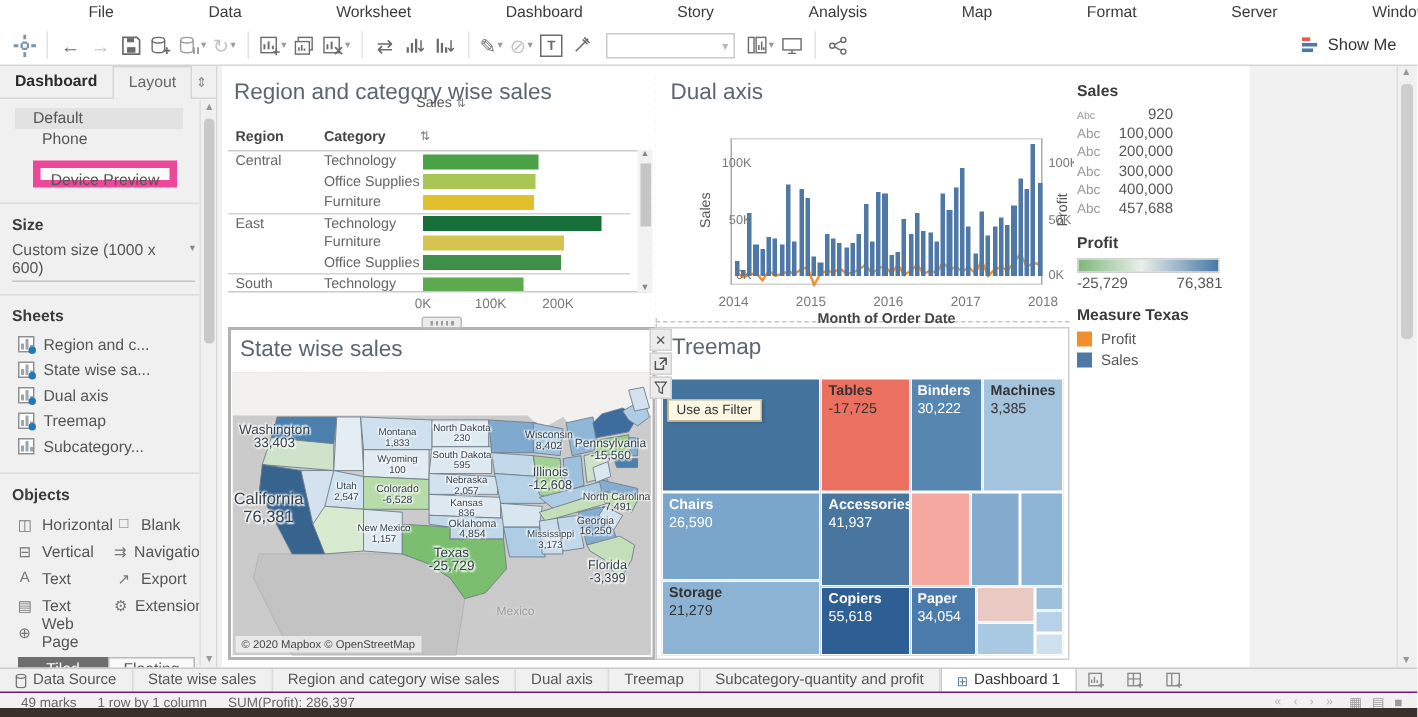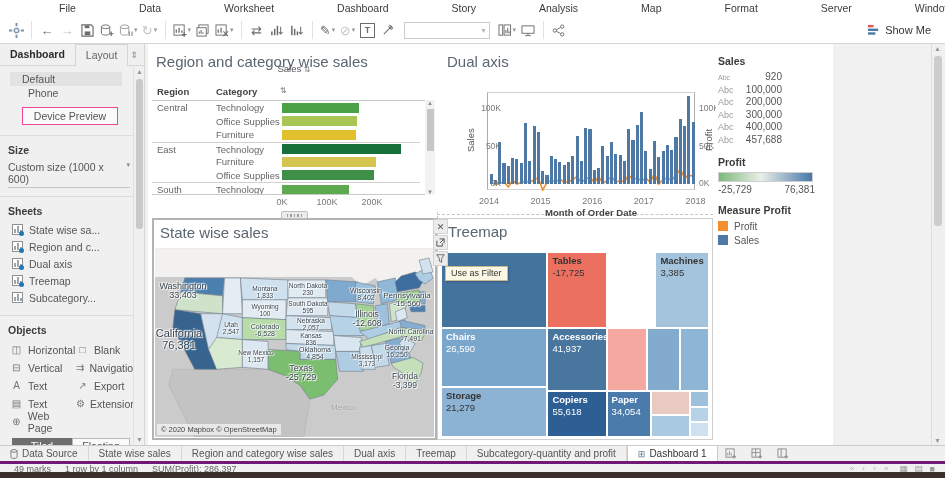--- a/index.html
+++ b/index.html
@@ -29,21 +29,21 @@
   .side-tab.inactive { border:1px solid #d5d5d5; border-bottom:none; color:#666; background:#f0f0f0; height:22px; }
   #pane-ctl { margin-left:auto; padding-right:6px; color:#8a8a8a; font-size:9px; }
   #sidebar-scroll { position:absolute; right:0; top:23px; width:11px; height:377px; background:#f0f0f0; border-left:1px solid #e0e0e0; }
   #sidebar-scroll .arr { position:absolute; left:1px; width:9px; text-align:center; font-size:7px; color:#999; }
   #sidebar-scroll .thumb { position:absolute; left:2px; top:12px; width:7px; height:150px; background:#c9c9c9; border-radius:3px; }
   .side-section { padding:6px 10px 4px 8px; }
   .side-divider { border-top:1px solid #dcdcdc; margin:4px 0 2px 0; }
   .side-header { font-weight:bold; color:#3b3b3b; margin-bottom:5px; }
   #device-default { background:#e2e2e2; padding:1px 0 1px 12px; margin-left:2px; width:112px; }
   #device-phone { padding:1px 0 1px 20px; }
-  #device-preview-btn { margin:7px 0 2px 14px; width:96px; height:18px; border:1px solid #ec4899; background:#fafafa; text-align:center; line-height:16px; color:#555; }
+  #device-preview-btn { margin:7px 0 2px 14px; width:96px; height:18px; border:5px solid #ec4899; background:#fafafa; text-align:center; line-height:16px; color:#555; }
   #size-select { color:#555; margin-top:2px; width:122px; border-bottom:1px solid #c4c4c4; padding-bottom:2px; display:flex; justify-content:space-between; }
   #size-select .caret { font-size:7px; color:#888; }
   .sheet-item { display:flex; align-items:center; gap:6px; height:15px; margin:2px 0 2px 4px; }
   .sheet-ico { position:relative; width:11px; height:11px; border:1px solid #8f8f8f; background:#fff; flex:0 0 11px; }
   .sheet-ico i { position:absolute; left:1px; bottom:1px; width:2px; background:#9aa7b0; }
   .sheet-ico .dot { position:absolute; right:-2px; bottom:-2px; width:5px; height:5px; border-radius:50%; background:#2277b5; }
   #objects-grid { display:grid; grid-template-columns:66px 60px; grid-auto-rows:17px; row-gap:1px; margin-left:2px; }
   .obj-item { display:flex; align-items:center; gap:5px; color:#555; }
   .obj-ico { width:13px; text-align:center; color:#777; font-size:10px; }
   #tile-float { display:flex; margin:8px 0 0 4px; }
@@ -133,21 +133,21 @@
   #filter-tooltip { position:absolute; left:300px; top:222px; height:15px; background:#fbf7e4; border:1px solid #c6ba8e; font-size:9px; color:#333; line-height:13px; padding:0 5px; box-shadow:1px 1px 2px rgba(0,0,0,.2); }
 
   
   #sheettabs { position:absolute; left:0; top:445px; width:945px; height:16px; background:#f0f0f0; border-top:1px solid #cbcbcb; display:flex; align-items:stretch; font-size:10px; color:#555; }
   .stab { display:flex; align-items:center; gap:4px; padding:0 10px; border-right:1px solid #d8d8d8; white-space:nowrap; }
   .stab.active { background:#fff; border-right:1px solid #c9c9c9; border-left:1px solid #c9c9c9; color:#333; }
   .stab .ico { color:#5f7f9a; font-size:9px; }
   .newbtn { display:flex; align-items:center; padding:0 7px; color:#8a8a8a; font-size:10px; }
 
   
-  #statusbar { position:absolute; left:0; top:461px; width:945px; height:12px; background:#f1f1f1; border-top:3px solid #701a75; display:flex; align-items:center; font-size:9px; color:#666; }
+  #statusbar { position:absolute; left:0; top:461px; width:945px; height:12px; background:#f1f1f1; border-top:1px solid #701a75; display:flex; align-items:center; font-size:9px; color:#666; }
   #statusbar .sb { margin-left:14px; }
   #sb-right { margin-left:auto; display:flex; align-items:center; gap:8px; padding-right:8px; color:#b5b5b5; }
   #sb-right .pager { letter-spacing:3px; font-size:8px; }
   #sb-right .views { color:#9a9a9a; font-size:9px; letter-spacing:2px; }
   #bottomstrip { position:absolute; left:0; top:472px; width:945px; height:6px; background:#3a2f2d; }
 </style>
 </head>
 <body>
 
 <div id="app">
@@ -306,30 +306,30 @@
     <div class="side-section">
       <div class="side-header">Sheets</div>
       <div id="sheets-list">
           <div class="sheet-item">
             <span class="sheet-ico">
               <i style="left: 1px; height: 4px;"></i>
               <i style="left: 4px; height: 7px;"></i>
               <i style="left: 7px; height: 3px;"></i>
               <span class="dot"></span>
             </span>
-            <span>State wise sa...</span>
+            <span>Region and c...</span>
           </div>
           <div class="sheet-item">
             <span class="sheet-ico">
               <i style="left: 1px; height: 4px;"></i>
               <i style="left: 4px; height: 7px;"></i>
               <i style="left: 7px; height: 3px;"></i>
               <span class="dot"></span>
             </span>
-            <span>Region and c...</span>
+            <span>State wise sa...</span>
           </div>
           <div class="sheet-item">
             <span class="sheet-ico">
               <i style="left: 1px; height: 4px;"></i>
               <i style="left: 4px; height: 7px;"></i>
               <i style="left: 7px; height: 3px;"></i>
               <span class="dot"></span>
             </span>
             <span>Dual axis</span>
           </div>
@@ -573,21 +573,21 @@
             <span class="abc">Abc</span>
             <span class="val">457,688</span>
           </div>
         </div>
       <div class="leg-header" style="margin:10px 0 0 2px">Profit</div>
       <div id="profit-gradient" style="margin-left: 2px; background: linear-gradient(90deg, rgb(125, 184, 122) 0%, rgb(233, 239, 233) 45%, rgb(72, 120, 168) 100%);"></div>
       <div id="profit-minmax" style="margin-left:2px">
         <span>-25,729</span>
         <span>76,381</span>
       </div>
-      <div class="leg-header" style="margin:9px 0 3px 2px">Measure Profit</div>
+      <div class="leg-header" style="margin:9px 0 3px 2px">Measure Texas</div>
       <div id="measure-rows" style="margin-left:2px">
           <div class="measure-row">
             <span class="sw" style="background: rgb(242, 142, 43);"></span>
             <span>Profit</span>
           </div>
           <div class="measure-row">
             <span class="sw" style="background: rgb(78, 121, 167);"></span>
             <span>Sales</span>
           </div>
         </div>
@@ -737,20 +737,24 @@
     <div id="treepanel">
       <div class="panel-title">Treemap</div>
       <div id="tree-wrap">
           <div class="tree-cell" style="left: 0%; top: 0%; width: 39.7%; height: 41%; background: rgb(68, 115, 158); color: rgb(255, 255, 255);">
             <div class="vl" style="margin-top: 13px;">44,516</div>
           </div>
           <div class="tree-cell" style="left: 39.7%; top: 0%; width: 22.1%; height: 41%; background: rgb(236, 112, 96); color: rgb(51, 51, 51);">
             <div class="nm">Tables</div>
             <div class="vl">-17,725</div>
           </div>
+          <div class="tree-cell" style="left: 61.8%; top: 0%; width: 18.2%; height: 41%; background: rgb(87, 135, 176); color: rgb(255, 255, 255);">
+            <div class="nm">Binders</div>
+            <div class="vl">30,222</div>
+          </div>
           <div class="tree-cell" style="left: 80%; top: 0%; width: 20%; height: 41%; background: rgb(164, 196, 222); color: rgb(51, 51, 51);">
             <div class="nm">Machines</div>
             <div class="vl">3,385</div>
           </div>
           <div class="tree-cell" style="left: 0%; top: 41%; width: 39.7%; height: 32%; background: rgb(123, 166, 203); color: rgb(255, 255, 255);">
             <div class="nm">Chairs</div>
             <div class="vl">26,590</div>
           </div>
           <div class="tree-cell" style="left: 39.7%; top: 41%; width: 22.1%; height: 34%; background: rgb(72, 118, 159); color: rgb(255, 255, 255);">
             <div class="nm">Accessories</div>

